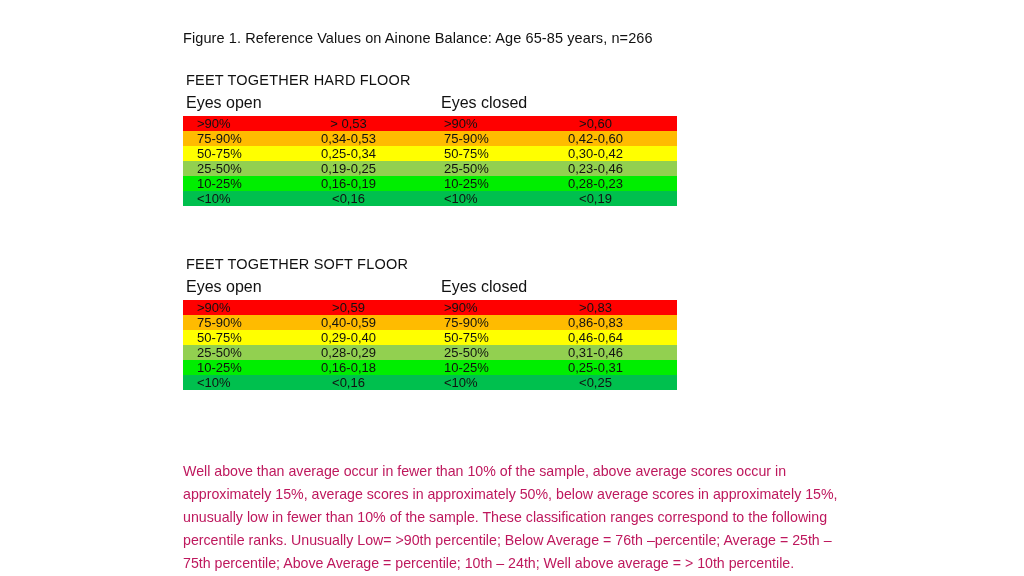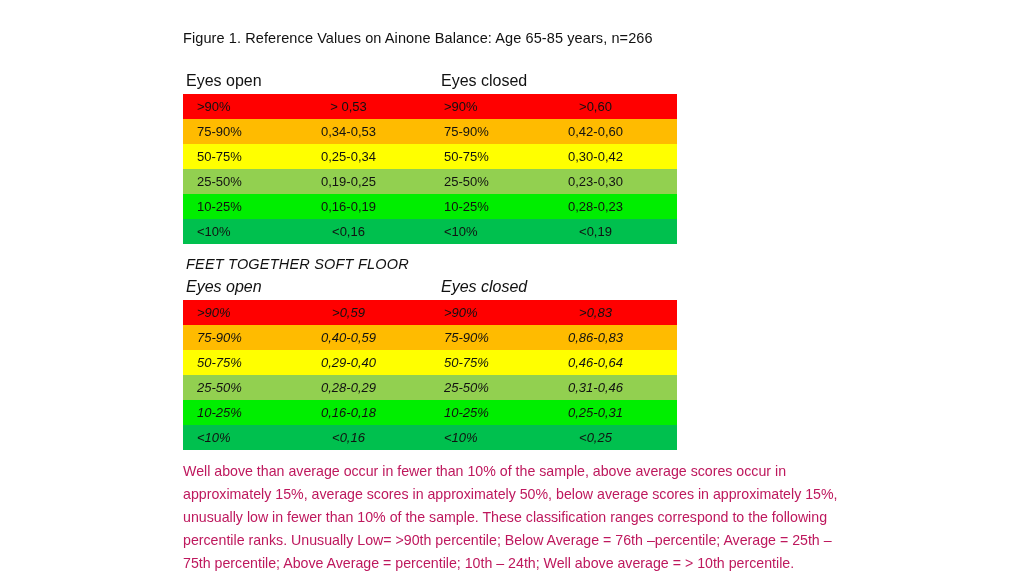--- a/index.html
+++ b/index.html
@@ -29,21 +29,21 @@
     font-size: 14.5px;
     color: #111111;
     letter-spacing: 0.1px;
     white-space: nowrap;
   }
   .block {
     position: absolute;
     left: 183px;
   }
   .block-1 { top: 72px; }
-  .block-2 { top: 256px; font-style: italic; }
+  .block-2 { top: 256px; }
 
   .block-heading {
     font-size: 14.5px;
     color: #111111;
     margin: 0 0 6px 3px;
     letter-spacing: 0.2px;
   }
   .col-labels {
     position: relative;
     height: 20px;
@@ -58,21 +58,21 @@
   }
   .col-label.open { left: 3px; }
   .col-label.closed { left: 258px; text-align: center; }
 
   table.ref-table {
     border-collapse: collapse;
     width: 466px;
     table-layout: fixed;
   }
   table.ref-table td {
-    height: 25px;
+    height: 15px;
     font-size: 13px;
     text-align: center;
     vertical-align: middle;
     padding: 0;
     border: none;
     color: #111111;
   }
   table.ref-table td.pct {
     text-align: left;
     padding-left: 14px;
@@ -102,20 +102,21 @@
   }
 </style>
 </head>
 <body>
 
 <div class="page">
 
   <div class="figure-title">Figure 1. Reference Values on Ainone Balance: Age 65-85 years, n=266</div>
 
   <div class="block block-1">
+    <div class="block-heading">FEET TOGETHER HARD FLOOR</div>
     <div class="col-labels">
       <span class="col-label open">Eyes open</span>
       <span class="col-label closed">Eyes closed</span>
     </div>
     <table class="ref-table">
       <tbody>
         <tr style="background: rgb(255, 0, 0);">
           <td class="pct">&gt;90%</td>
           <td class="val">&gt; 0,53</td>
           <td class="pct2">&gt;90%</td>
@@ -130,21 +131,21 @@
         <tr style="background: rgb(255, 255, 0);">
           <td class="pct">50-75%</td>
           <td class="val">0,25-0,34</td>
           <td class="pct2">50-75%</td>
           <td class="val2">0,30-0,42</td>
         </tr>
         <tr style="background: rgb(146, 208, 80);">
           <td class="pct">25-50%</td>
           <td class="val">0,19-0,25</td>
           <td class="pct2">25-50%</td>
-          <td class="val2">0,23-0,30</td>
+          <td class="val2">0,23-0,46</td>
         </tr>
         <tr style="background: rgb(0, 238, 0);">
           <td class="pct">10-25%</td>
           <td class="val">0,16-0,19</td>
           <td class="pct2">10-25%</td>
           <td class="val2">0,28-0,23</td>
         </tr>
         <tr style="background: rgb(0, 192, 78);">
           <td class="pct">&lt;10%</td>
           <td class="val">&lt;0,16</td>

